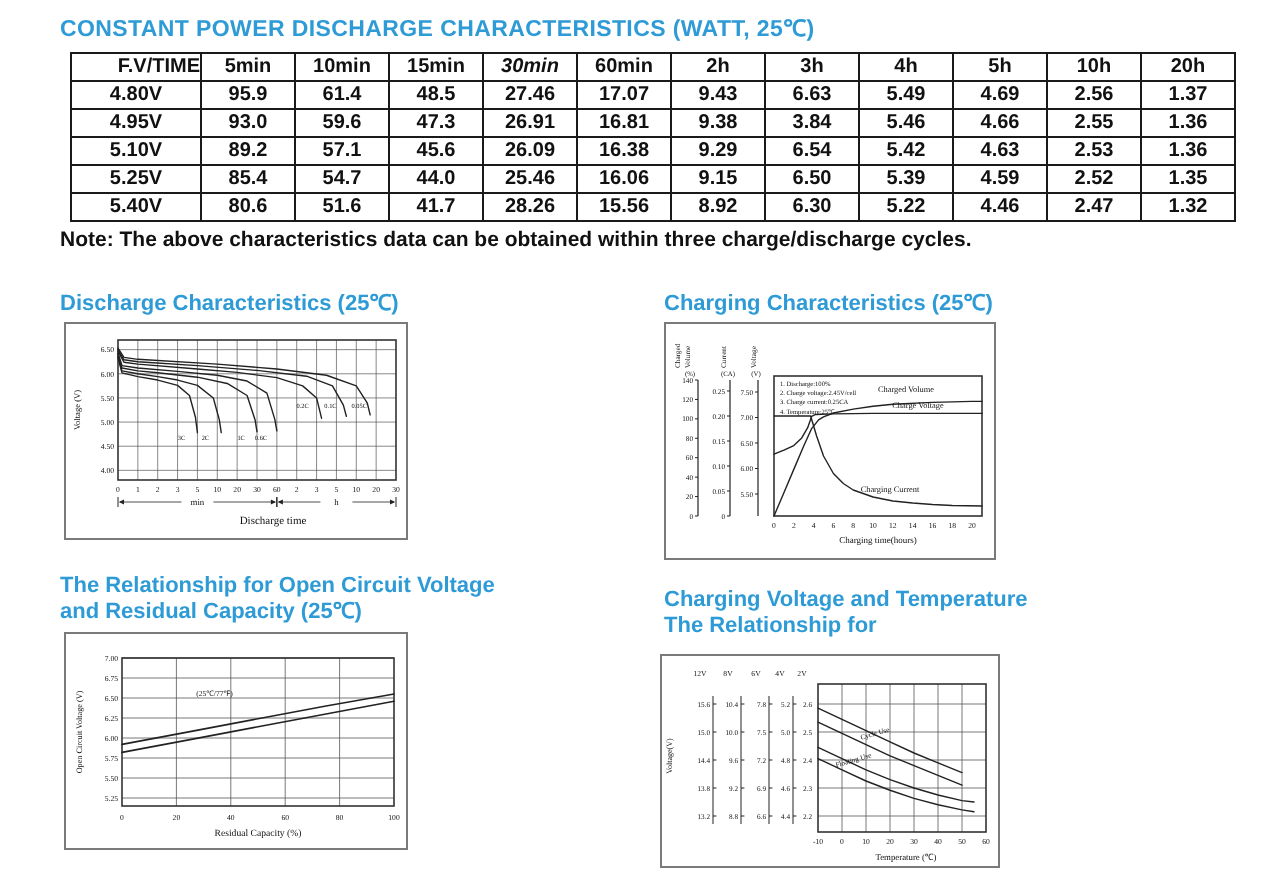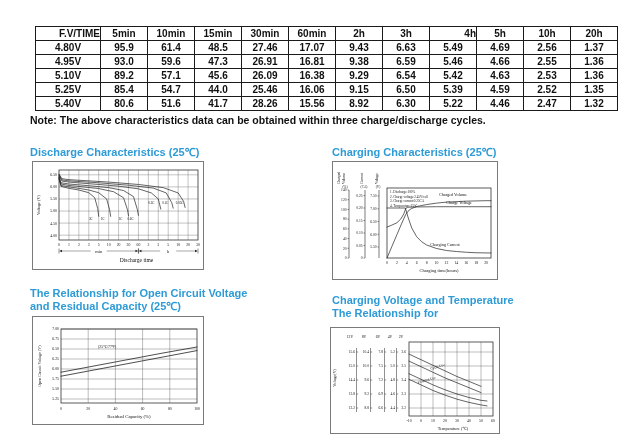--- a/index.html
+++ b/index.html
@@ -12,33 +12,34 @@
   .note{position:absolute;left:30px;top:114px;font-size:10.5px;font-weight:700;}
   .sec-title{position:absolute;font-size:11px;font-weight:600;line-height:13px;}
   .fig{position:absolute;border:1px solid #7a7a7a;background:#fff;}
   .fig svg{display:block;}
 </style>
 </head>
 <body>
 
 <div class="page">
 
+  <div class="page-title accent" style="color: rgb(46, 155, 214);">CONSTANT POWER DISCHARGE CHARACTERISTICS (WATT, 25℃)</div>
 
   <table class="data-table">
     <thead>
         <tr id="tbl-head">
           <th style="width: 64px; text-align: right;">F.V/TIME</th>
           <th style="width: 46px;">5min</th>
           <th style="width: 46px; margin-top: 14px;">10min</th>
           <th style="width: 46px;">15min</th>
-          <th style="width: 46px;">30min</th>
+          <th style="width: 46px; font-style: italic;">30min</th>
           <th style="width: 46px;">60min</th>
           <th style="width: 46px;">2h</th>
           <th style="width: 46px;">3h</th>
-          <th style="width: 46px; text-align: right;">4h</th>
+          <th style="width: 46px;">4h</th>
           <th style="width: 46px;">5h</th>
           <th style="width: 46px;">10h</th>
           <th style="width: 46px;">20h</th>
         </tr>
       </thead>
     <tbody id="tbl-body">
         <tr>
           <td>4.80V</td>
           <td>95.9</td>
           <td>61.4</td>
@@ -53,21 +54,21 @@
           <td>1.37</td>
         </tr>
         <tr>
           <td>4.95V</td>
           <td>93.0</td>
           <td>59.6</td>
           <td>47.3</td>
           <td>26.91</td>
           <td>16.81</td>
           <td>9.38</td>
-          <td>6.59</td>
+          <td>3.84</td>
           <td>5.46</td>
           <td>4.66</td>
           <td>2.55</td>
           <td>1.36</td>
         </tr>
         <tr>
           <td>5.10V</td>
           <td>89.2</td>
           <td>57.1</td>
           <td>45.6</td>

